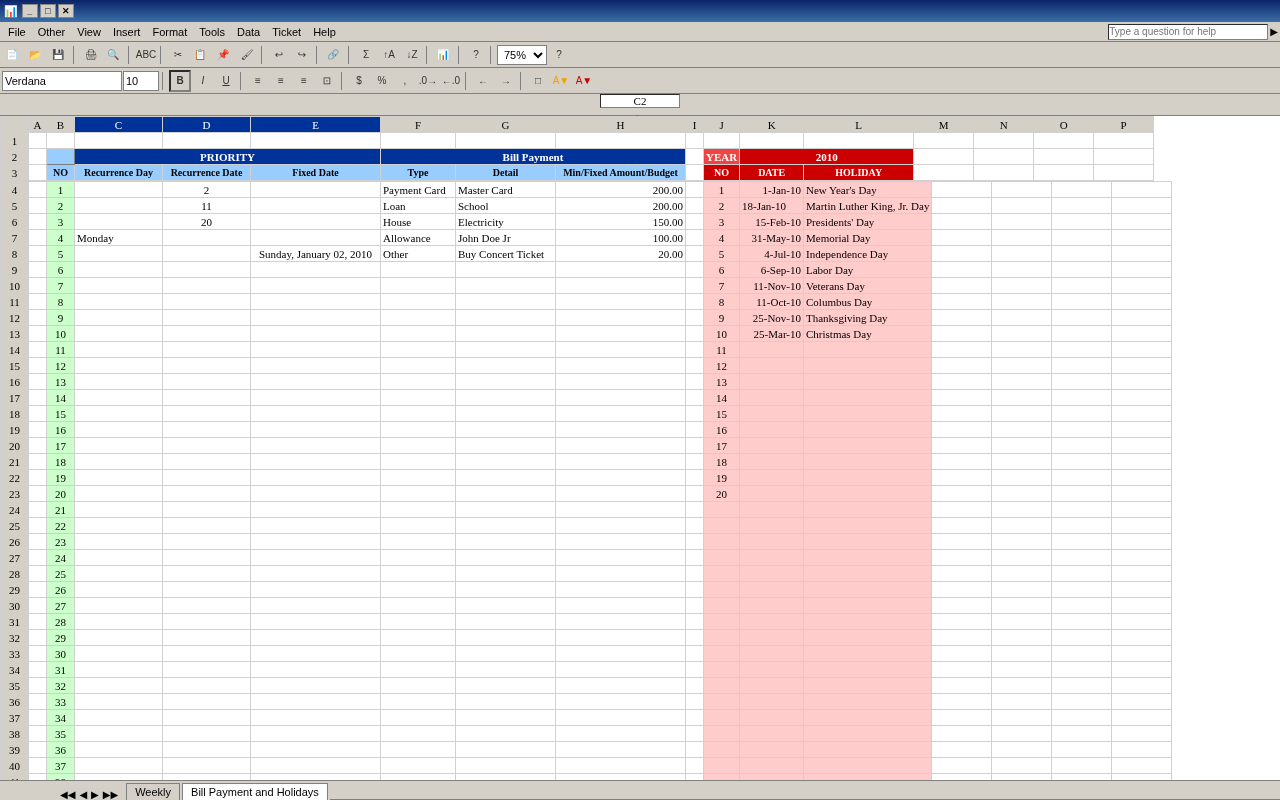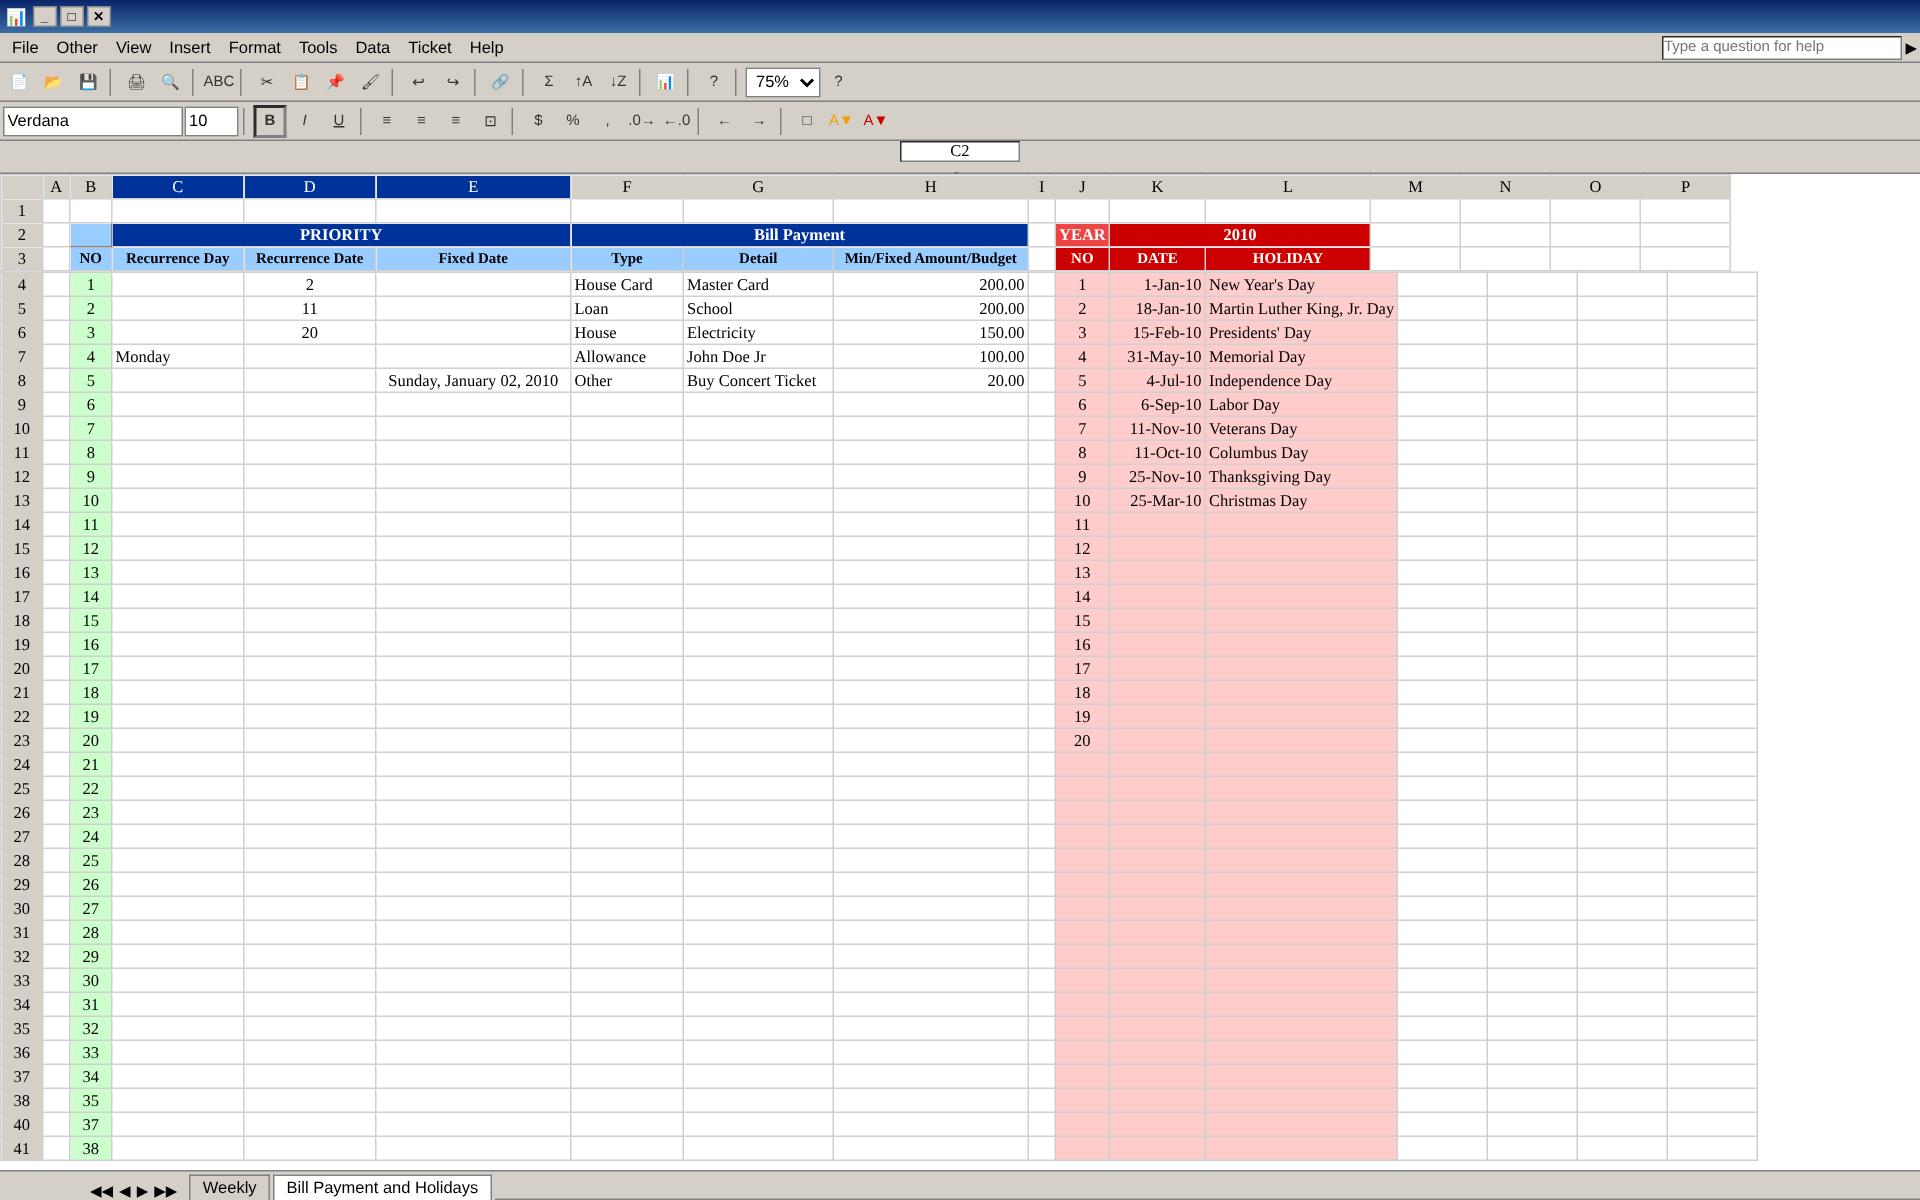--- a/index.html
+++ b/index.html
@@ -461,21 +461,21 @@
         <col class="cw-p">
       </colgroup>
       <tbody id="data-body">
       <tr>
             <td class="row-header">4</td>
             <td class="cell"></td>
             <td class="cell" style="background: rgb(204, 255, 204); text-align: center; border: 1px solid rgb(208, 208, 208);">1</td>
             <td class="cell"></td>
             <td class="cell" style="text-align: center;">2</td>
             <td class="cell" style="text-align: center;"></td>
-            <td class="cell">House Card</td>
+            <td class="cell">Payment Card</td>
             <td class="cell">Master Card</td>
             <td class="cell" style="text-align: right;">200.00</td>
             <td class="cell"></td>
             <td class="cell" style="background: rgb(255, 204, 204); text-align: center; border: 1px solid rgb(208, 208, 208);">1</td>
             <td class="cell" style="background: rgb(255, 204, 204); text-align: right; padding-right: 2px; border: 1px solid rgb(208, 208, 208);">1-Jan-10</td>
             <td class="cell" style="background: rgb(255, 204, 204); border: 1px solid rgb(208, 208, 208);">New Year's Day</td>
             <td class="cell"></td>
             <td class="cell"></td>
             <td class="cell"></td>
             <td class="cell"></td>
@@ -485,21 +485,21 @@
             <td class="cell"></td>
             <td class="cell" style="background: rgb(204, 255, 204); text-align: center; border: 1px solid rgb(208, 208, 208);">2</td>
             <td class="cell"></td>
             <td class="cell" style="text-align: center;">11</td>
             <td class="cell" style="text-align: center;"></td>
             <td class="cell">Loan</td>
             <td class="cell">School</td>
             <td class="cell" style="text-align: right;">200.00</td>
             <td class="cell"></td>
             <td class="cell" style="background: rgb(255, 204, 204); text-align: center; border: 1px solid rgb(208, 208, 208);">2</td>
-            <td class="cell" style="background: rgb(255, 204, 204); text-align: right; padding-right: 2px; border: 1px solid rgb(208, 208, 208);">18-Jan-10</td>
+            <td class="cell" style="background: rgb(255, 204, 204); padding-right: 2px; border: 1px solid rgb(208, 208, 208);">18-Jan-10</td>
             <td class="cell" style="background: rgb(255, 204, 204); border: 1px solid rgb(208, 208, 208);">Martin Luther King, Jr. Day</td>
             <td class="cell"></td>
             <td class="cell"></td>
             <td class="cell"></td>
             <td class="cell"></td>
           </tr>
           <tr>
             <td class="row-header">6</td>
             <td class="cell"></td>
             <td class="cell" style="background: rgb(204, 255, 204); text-align: center; border: 1px solid rgb(208, 208, 208);">3</td>
@@ -1104,20 +1104,39 @@
             <td class="cell" style="background: rgb(255, 204, 204); border: 1px solid rgb(208, 208, 208);"></td>
             <td class="cell"></td>
             <td class="cell"></td>
             <td class="cell"></td>
             <td class="cell"></td>
           </tr>
           <tr>
             <td class="row-header">38</td>
             <td class="cell"></td>
             <td class="cell" style="background: rgb(204, 255, 204); text-align: center; border: 1px solid rgb(208, 208, 208);">35</td>
+            <td class="cell"></td>
+            <td class="cell" style="text-align: center;"></td>
+            <td class="cell" style="text-align: center;"></td>
+            <td class="cell"></td>
+            <td class="cell"></td>
+            <td class="cell" style="text-align: right;"></td>
+            <td class="cell"></td>
+            <td class="cell" style="background: rgb(255, 204, 204); text-align: center; border: 1px solid rgb(208, 208, 208);"></td>
+            <td class="cell" style="background: rgb(255, 204, 204); text-align: right; padding-right: 2px; border: 1px solid rgb(208, 208, 208);"></td>
+            <td class="cell" style="background: rgb(255, 204, 204); border: 1px solid rgb(208, 208, 208);"></td>
+            <td class="cell"></td>
+            <td class="cell"></td>
+            <td class="cell"></td>
+            <td class="cell"></td>
+          </tr>
+          <tr>
+            <td class="row-header">39</td>
+            <td class="cell"></td>
+            <td class="cell" style="background: rgb(204, 255, 204); text-align: center; border: 1px solid rgb(208, 208, 208);">36</td>
             <td class="cell"></td>
             <td class="cell" style="text-align: center;"></td>
             <td class="cell" style="text-align: center;"></td>
             <td class="cell"></td>
             <td class="cell"></td>
             <td class="cell" style="text-align: right;"></td>
             <td class="cell"></td>
             <td class="cell" style="background: rgb(255, 204, 204); text-align: center; border: 1px solid rgb(208, 208, 208);"></td>
             <td class="cell" style="background: rgb(255, 204, 204); text-align: right; padding-right: 2px; border: 1px solid rgb(208, 208, 208);"></td>
             <td class="cell" style="background: rgb(255, 204, 204); border: 1px solid rgb(208, 208, 208);"></td>

